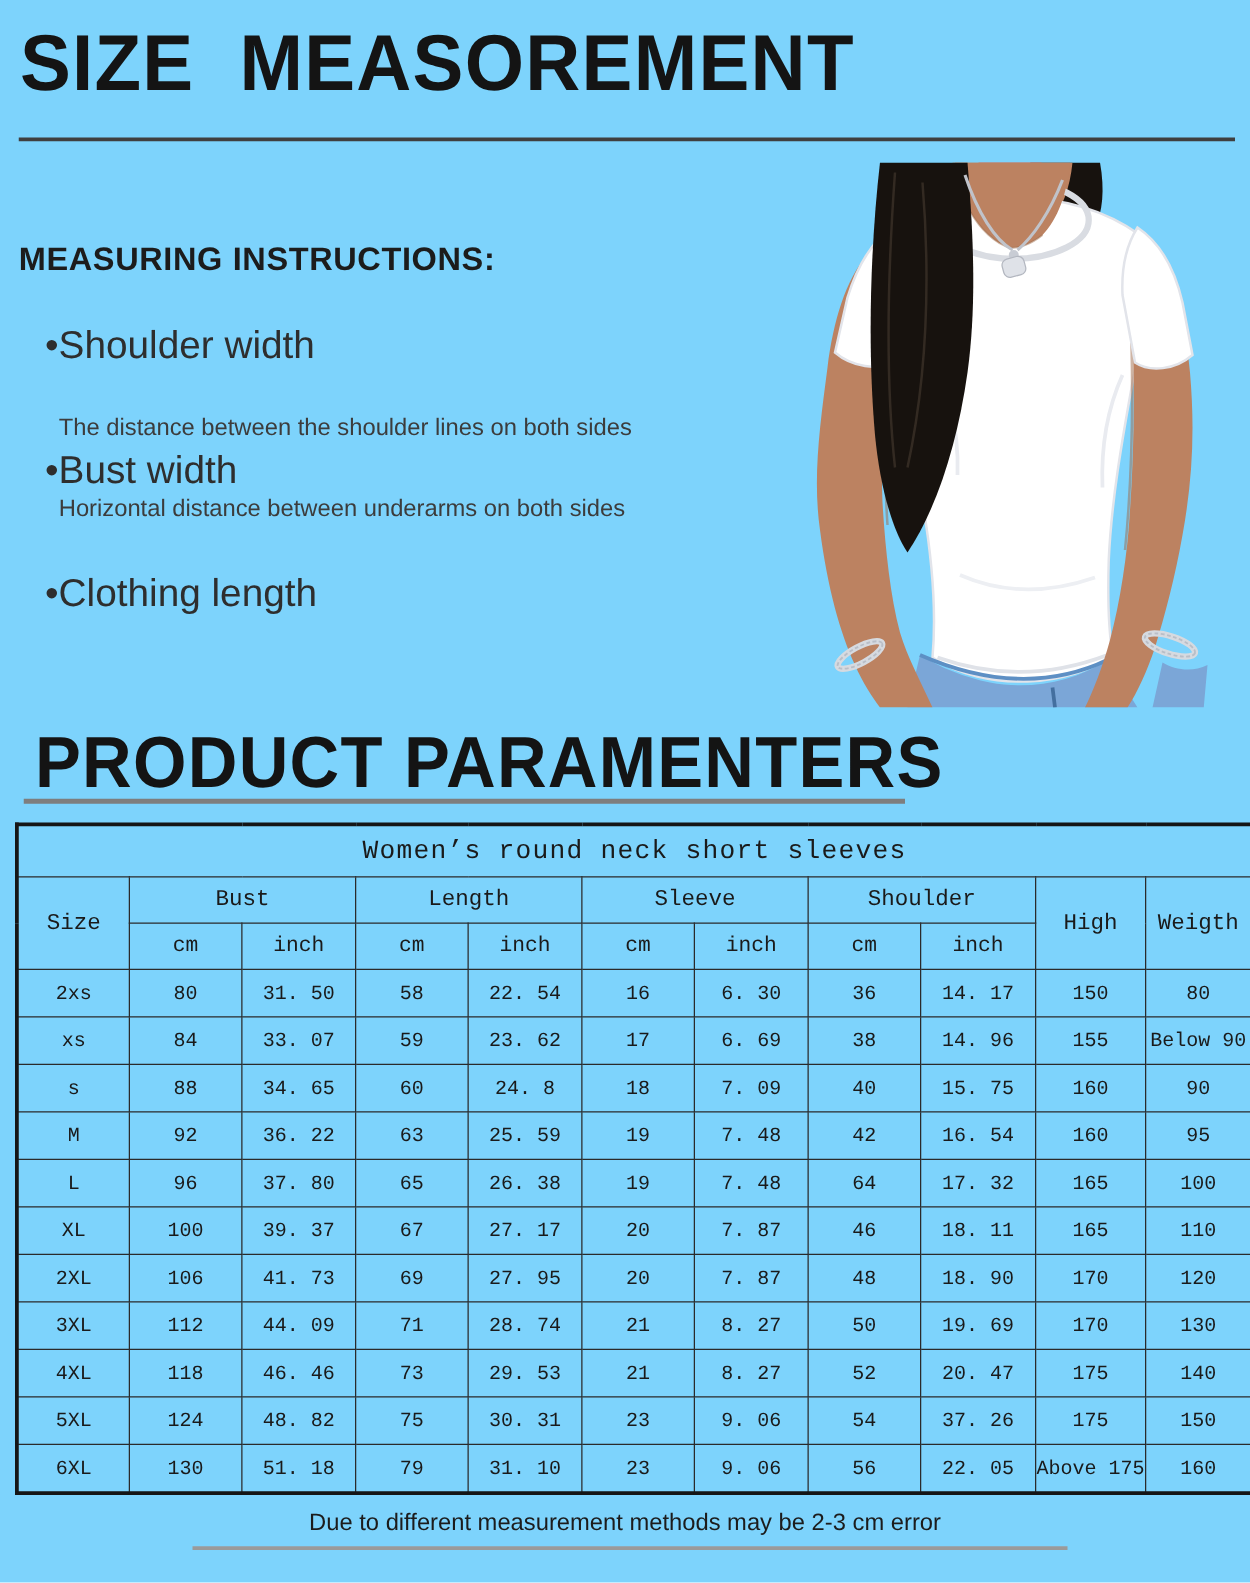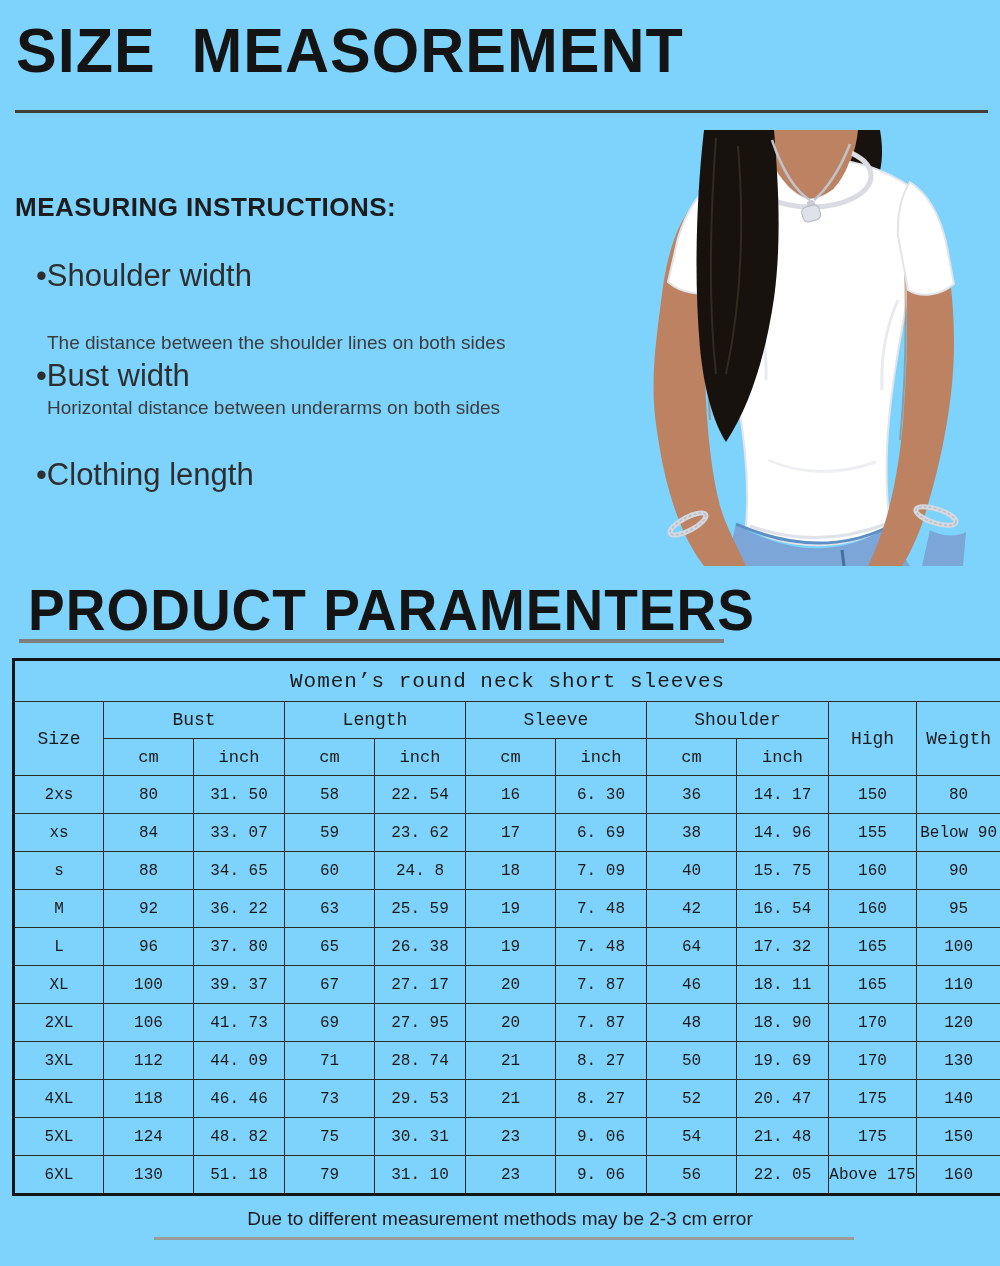--- a/index.html
+++ b/index.html
@@ -335,21 +335,21 @@
           </tr>
           <tr>
             <td>5XL</td>
             <td>124</td>
             <td>48. 82</td>
             <td>75</td>
             <td>30. 31</td>
             <td>23</td>
             <td>9. 06</td>
             <td>54</td>
-            <td>21. 48</td>
+            <td>37. 26</td>
             <td>175</td>
             <td>150</td>
           </tr>
           <tr>
             <td>6XL</td>
             <td>130</td>
             <td>51. 18</td>
             <td>79</td>
             <td>31. 10</td>
             <td>23</td>

